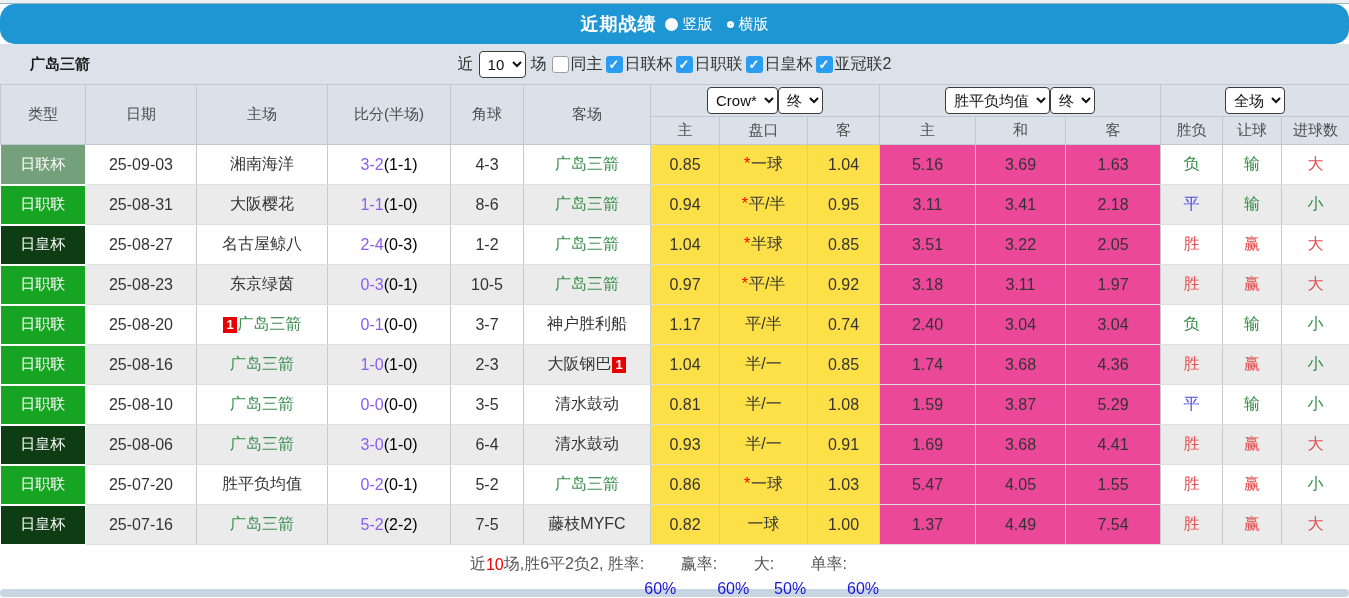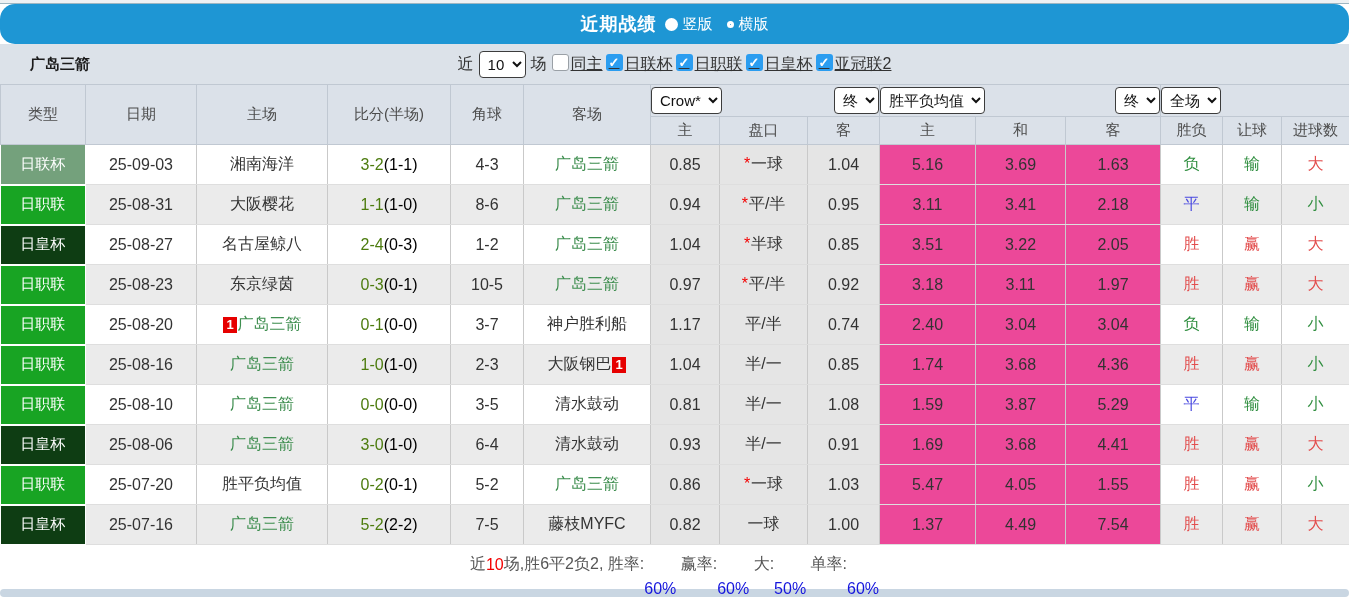--- a/index.html
+++ b/index.html
@@ -26,51 +26,51 @@
   
   .filterbar {
     height:40px; background:#dce2e9; position:relative;
     display:flex; align-items:center;
   }
   .team-name { position:absolute; left:30px; font-weight:bold; font-size:15px; color:#1b1b1b; }
   .filter-group { margin:0 auto; display:flex; align-items:center; gap:5px; font-size:16px; color:#333; }
   .cb { width:17px; height:17px; display:inline-block; border-radius:3px; flex:0 0 auto; }
   .cb.unchecked { background:#fff; border:1px solid #9aa0a6; }
   .cb.checked { background:#2b9df0; color:#fff; font-size:13px; font-weight:bold; line-height:17px; text-align:center; }
-  .cb-item { display:flex; align-items:flex-start; gap:2px; cursor:pointer;text-decoration:underline; }
+  .cb-item { display:flex; align-items:center; gap:2px; cursor:pointer; }
 
   select {
     font-family:"Liberation Sans", sans-serif;
     font-size:15px; background:#fff; color:#111;
     border:1.5px solid #3c3c3c; border-radius:4px; padding:2px 4px; height:27px;
   }
 
   
   table { border-collapse:collapse; table-layout:fixed; width:1349px; }
   th {
     background:#dbe1e9; color:#4c4c4c; font-weight:normal; font-size:15px;
     border:1px solid #c0c8d2; padding:0;
   }
   .hdr-selects { height:32px; }
   .hdr-sub th { height:28px; }
-  .sel-wrap { display:flex; align-items:center; justify-content:space-between; gap:0; }
+  .sel-wrap { display:flex; align-items:center; justify-content:center; gap:0; }
   td {
     height:40px; text-align:center; font-size:16px; color:#333;
     border-right:1px solid #c9c9c9; border-bottom:1px solid #dedede;
     padding:0; overflow:hidden; white-space:nowrap; background:#fff;
   }
   tr.even td.plain { background:#ebebeb; }
   td.type-cell { color:#fff; font-size:15px; border-bottom:2px solid #fff; border-right:1px solid #fff; }
   .t-lc { background:#74a17c; }
   .t-j1 { background:#18a423; }
   .t-ec { background:#0e3d13; }
-  td.cream { background:#e5e5e5; }
+  td.cream { background:#fde047; }
   td.lblue { background:#ec4899; }
   .green-team { color:#3e8e4f; }
-  .score-main { color:#4d7c0f;text-align:center; }
+  .score-main { color:#8b5cf6;text-align:center; }
   .score-half { color:#000000; }
   .c-red { color:#e34d4d; }
   .c-green { color:#2f8e3f; }
   .c-blue { color:#4a4ae0; }
   .badge1 {
     display:inline-block; background:#e60000; color:#fff;
     font-size:13px; font-weight:bold; line-height:16px; padding:0 3px;
     vertical-align:middle; margin:0 1px;
   }
   .star { color:#f30000; margin-right:1px; }

